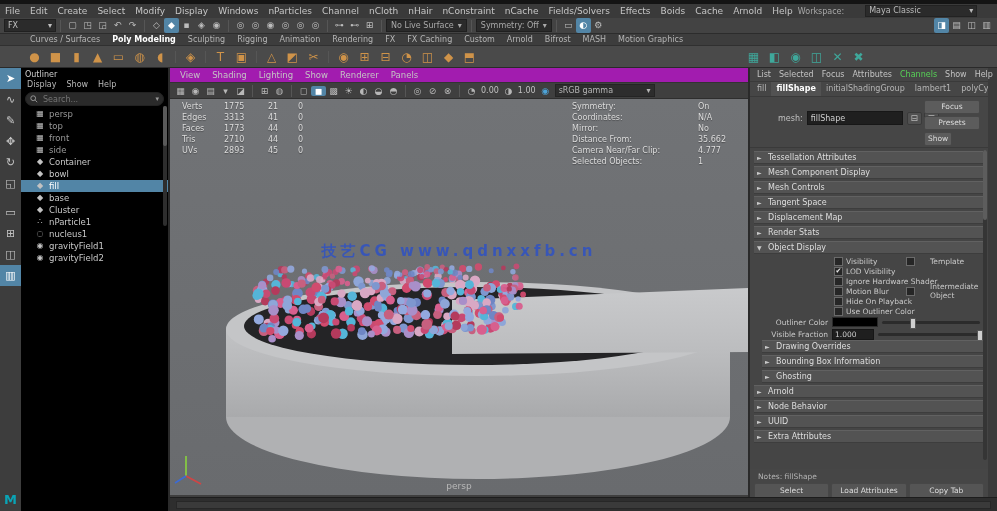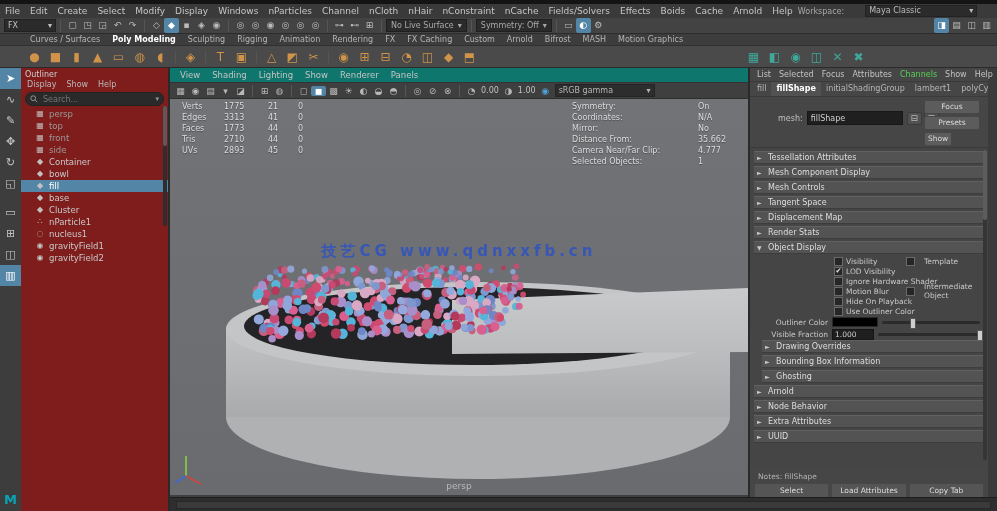--- a/index.html
+++ b/index.html
@@ -31,36 +31,36 @@
   .shelf-tab{font-size:8px;padding:0 6px;color:#b5b5b5;line-height:12px;white-space:nowrap;}
   .shelf-tab.active{color:#fff;font-weight:bold;}
   #shelf{left:0;top:46px;width:997px;height:22px;background:#4a4a4a;border-bottom:1px solid #2a2a2a;padding-left:24px;box-sizing:border-box;}
   .shelf-icon{width:21px;height:20px;font-size:12px;line-height:20px;text-align:center;flex:0 0 auto;}
   
   #toolbox{left:0;top:68px;width:21px;height:443px;background:#3d3d3d;border-right:1px solid #2a2a2a;display:flex;flex-direction:column;align-items:center;}
   .tool{width:21px;height:21px;font-size:11px;line-height:21px;text-align:center;color:#c3c3c3;}
   .tool.active{background:#5285a6;color:#fff;}
   #maya-logo{margin-top:auto;margin-bottom:4px;font-size:13px;font-weight:bold;color:#0aa3b5;}
   
-  #outliner{left:21px;top:68px;width:149px;height:443px;background:#7f1d1d;border-right:2px solid #2a2a2a;box-sizing:border-box;}
+  #outliner{left:21px;top:68px;width:149px;height:443px;background:#000000;border-right:2px solid #2a2a2a;box-sizing:border-box;}
   #otl-title{font-size:8px;color:#cfcfcf;padding:2px 4px 0 4px;}
   #otl-menus{display:flex;gap:2px;padding:1px 2px;}
   .otl-menu{font-size:8px;color:#b9b9b9;padding:0 4px;}
   #otl-search{display:flex;align-items:center;gap:3px;margin:2px 4px;background:#2a2a2a;border:1px solid #222;
        border-radius:7px;height:12px;padding:0 4px;}
   #otl-search input{flex:1;background:transparent;border:none;outline:none;color:#bbb;font-size:8px;font-family:inherit;width:60px;}
   .otl-row{height:12px;line-height:12px;font-size:8.5px;display:flex;align-items:center;gap:4px;padding-left:14px;color:#c9c9c9;white-space:nowrap;}
   .otl-row .oicon{font-size:8px;width:10px;text-align:center;color:#c2c2c2;}
   .otl-row.dim{color:#999;}
   .otl-row.sel{background:#5285a6;color:#fff;}
   #otl-scroll{position:absolute;right:1px;top:38px;width:4px;height:120px;background:#2e2e2e;border-radius:2px;}
   #otl-scroll div{width:4px;height:40px;background:#5a5a5a;border-radius:2px;}
   
   #viewport{left:170px;top:68px;width:578px;height:443px;background:#3f3f3f;}
-  #vp-menus{height:14px;background:#0f766e;border-bottom:1px solid #333;display:flex;align-items:center;padding-left:4px;}
+  #vp-menus{height:14px;background:#a21caf;border-bottom:1px solid #333;display:flex;align-items:center;padding-left:4px;}
   .vp-menu{font-size:8.5px;color:#c4c4c4;padding:0 6px;}
   #vp-toolbar{height:15px;background:#3f3f3f;border-bottom:1px solid #2e2e2e;display:flex;align-items:center;padding:0 3px;}
   .vp-icon{width:15px;text-align:center;font-size:9px;color:#b8b8b8;flex:0 0 auto;}
   .vp-icon.active{background:#5285a6;color:#fff;border-radius:2px;}
   .vp-num{font-size:8px;color:#c0c0c0;padding:0 2px;}
   #vt-field{width:92px;height:11px;background:#2d2d2d;border:1px solid #242424;font-size:8px;line-height:11px;
        padding:0 3px;color:#b5b5b5;display:flex;justify-content:space-between;margin-left:2px;}
   #vp-canvas{position:relative;width:578px;height:396px;background:#6f7173;overflow:hidden;}
   .hud{position:absolute;font-size:8px;color:#dcdcdc;text-shadow:0 1px 1px rgba(0,0,0,.35);}
   .hud-row{display:flex;height:11px;line-height:11px;}
@@ -86,21 +86,21 @@
   .ae-hicon{font-size:9px;color:#b5b5b5;width:13px;height:11px;line-height:11px;text-align:center;border:1px solid #3a3a3a;background:#515151;border-radius:2px;}
   #ae-hbtns{position:absolute;right:8px;top:3px;width:56px;display:flex;flex-wrap:wrap;gap:2px;}
   .btn{background:#5c5c5c;border:1px solid #474747;border-radius:2px;font-size:7.5px;color:#ddd;text-align:center;line-height:12px;height:12px;}
   .b-full{width:56px;}.b-half{width:26px;}
   #ae-scroll{position:relative;height:318px;overflow:hidden;background:#454545;padding-top:3px;}
   .secbar{height:11px;line-height:11px;background:#535353;border-top:1px solid #616161;border-bottom:1px solid #3d3d3d;
        font-size:8px;color:#dedede;padding-left:14px;position:relative;margin:0 4px 2px 4px;white-space:nowrap;overflow:hidden;}
   .secbar .arr{position:absolute;left:3px;font-size:6px;color:#c9c9c9;}
   .secbar.sub{margin-left:12px;}
   .ae-checkrow{display:flex;align-items:center;height:10px;font-size:7.5px;color:#c9c9c9;padding-left:84px;gap:3px;}
-  .ae-checkrow .right{position:absolute;left:156px;display:flex;gap:9px;align-items:center;}
+  .ae-checkrow .right{position:absolute;left:156px;display:flex;gap:15px;align-items:center;}
   .chk{width:7px;height:7px;background:#262626;border:1px solid #6a6a6a;display:inline-block;flex:0 0 auto;
        font-size:7px;line-height:7px;color:#e8e8e8;text-align:center;}
   .ae-sliderrow{display:flex;align-items:center;height:12px;font-size:7.5px;color:#c9c9c9;gap:4px;padding-left:6px;position:relative;}
   .ae-sliderrow .slbl{width:72px;text-align:right;white-space:nowrap;}
   .swatch{width:44px;height:8px;background:#000;border:1px solid #2a2a2a;}
   .valfield{width:36px;height:9px;background:#1f1f1f;border:1px solid #161616;color:#ccc;font-size:7.5px;line-height:9px;padding:0 2px;}
   .groove{flex:1;height:3px;background:#2b2b2b;border-radius:2px;position:relative;margin-right:8px;}
   .handle{position:absolute;top:-3px;width:4px;height:9px;background:#cfcfcf;border:1px solid #555;}
   #ae-notes{font-size:7.5px;color:#b3b3b3;padding:3px 0 2px 8px;}
   #ae-footer{display:flex;gap:2px;padding:0 4px;}
@@ -947,22 +947,22 @@
           <span class="valfield">1.000</span>
           <div class="groove">
             <div class="handle" style="left: calc(100% - 3px);"></div>
           </div>
         </div>
         <div class="secbar sub"><span class="arr">►</span><span>Drawing Overrides</span></div>
         <div class="secbar sub"><span class="arr">►</span><span>Bounding Box Information</span></div>
         <div class="secbar sub"><span class="arr">►</span><span>Ghosting</span></div>
         <div class="secbar"><span class="arr">►</span><span>Arnold</span></div>
         <div class="secbar"><span class="arr">►</span><span>Node Behavior</span></div>
+        <div class="secbar"><span class="arr">►</span><span>UUID</span></div>
         <div class="secbar"><span class="arr">►</span><span>Extra Attributes</span></div>
-        <div class="secbar"><span class="arr">►</span><span>UUID</span></div>
         <div id="ae-sb">
           <div></div>
         </div>
     </div>
     <div id="ae-notes">Notes: fillShape</div>
     <div id="ae-footer">
         <span class="btn">Select</span>
         <span class="btn">Load Attributes</span>
         <span class="btn">Copy Tab</span>
       </div>

